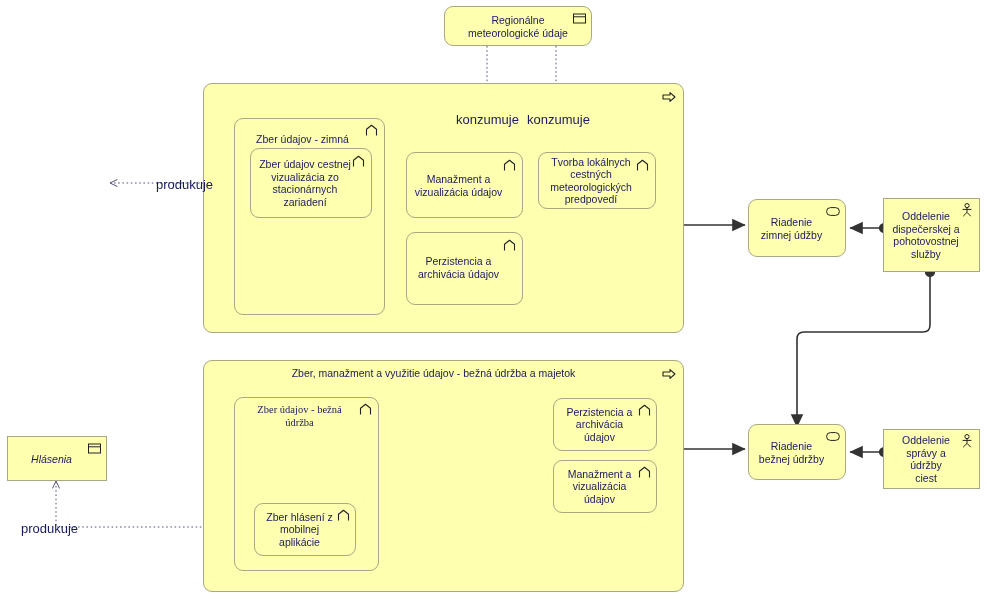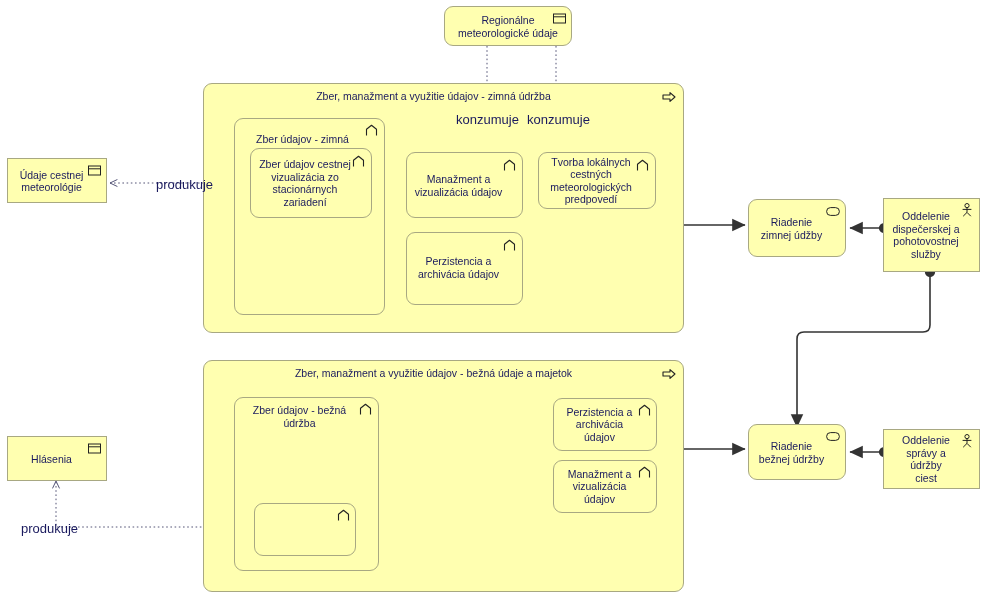--- a/index.html
+++ b/index.html
@@ -88,33 +88,32 @@
 
     <path d="M930,272 L930,325 Q930,332 923,332 L804,332 Q797,332 797,339 L797,427" fill="none" stroke="#333333" stroke-width="1.6" marker-start="url(#dotEnd)" marker-end="url(#arrowSolid)"></path>
 
     <path d="M684,449 L745,449" fill="none" stroke="#333333" stroke-width="1.6" marker-end="url(#arrowSolid)"></path>
 
     <path d="M884,452 L850,452" fill="none" stroke="#333333" stroke-width="1.6" marker-start="url(#dotEnd)" marker-end="url(#arrowSolid)"></path>
 
     <path d="M256,527 L56,527 L56,481" fill="none" stroke="#555577" stroke-width="1" stroke-dasharray="1.6,2.6" marker-end="url(#arrowOpen)"></path>
   </svg>
 
-  <div class="node rounded leaf" style="left:444px; top:6px; width:128px; height:40px;padding-left:40px;">
+  <div class="node rounded leaf" style="left:444px; top:6px; width:148px; height:40px;padding-left:40px;">
     <div class="lbl">Regionálne
 meteorologické údaje</div>
     <span class="icon">
       <svg viewBox="0 0 13 13" width="13" height="13">
         <rect x="0.5" y="2" width="12" height="9" fill="none" stroke="#222" stroke-width="1"></rect>
         <line x1="0.5" y1="4.8" x2="12.5" y2="4.8" stroke="#222" stroke-width="1"></line>
       </svg>
     </span>
   </div>
 
   <div class="node container topal" style="left:203px; top:83px; width:481px; height:250px;">
-    <div class="lbl" style="left:20px; right:40px;">Zber, manažment a využitie údajov - zimná údržba</div>
     <span class="icon" style="right:8px; top:7px;">
       <svg viewBox="0 0 14 12" width="14" height="12">
         <path d="M1,4 L8,4 L8,1.6 L13,6 L8,10.4 L8,8 L1,8 z" fill="none" stroke="#222" stroke-width="1.1" stroke-linejoin="round"></path>
       </svg>
     </span>
   </div>
 
   <div class="node rounded topal" style="left:234px; top:118px; width:151px; height:197px;">
     <div class="lbl" style="left:6px; right:20px; top:6px;margin-top:8px;">Zber údajov - zimná údržba</div>
     <span class="icon" style="right:6px; top:5px;">
@@ -161,30 +160,20 @@
   <div class="node rounded leaf" style="left:406px; top:232px; width:117px; height:73px;">
     <div class="lbl" style="left:6px; right:18px; top:22px; transform:none;">Perzistencia a
 archivácia údajov</div>
     <span class="icon" style="right:6px; top:6px;">
       <svg viewBox="0 0 13 13" width="13" height="13">
         <path d="M1.5,11.5 L1.5,5.2 L6.5,1.2 L11.5,5.2 L11.5,11.5" fill="none" stroke="#222" stroke-width="1.1" stroke-linejoin="round"></path>
       </svg>
     </span>
   </div>
 
-  <div class="node leaf" style="left:7px; top:158px; width:100px; height:45px;">
-    <div class="lbl" style="left:5px; right:16px;">Údaje cestnej
-meteorológie</div>
-    <span class="icon" style="right:5px; top:5px;">
-      <svg viewBox="0 0 13 13" width="13" height="13">
-        <rect x="0.5" y="2" width="12" height="9" fill="none" stroke="#222" stroke-width="1"></rect>
-        <line x1="0.5" y1="4.8" x2="12.5" y2="4.8" stroke="#222" stroke-width="1"></line>
-      </svg>
-    </span>
-  </div>
 
   <div class="node rounded leaf" style="left:748px; top:199px; width:98px; height:58px;">
     <div class="lbl" style="left:5px; right:16px;">Riadenie
 zimnej údžby</div>
     <span class="icon" style="right:6px; top:7px;">
       <svg viewBox="0 0 14 9" width="14" height="9">
         <rect x="0.6" y="0.6" width="12.8" height="7.8" rx="3.9" fill="none" stroke="#222" stroke-width="1"></rect>
       </svg>
     </span>
   </div>
@@ -199,39 +188,42 @@
         <circle cx="6" cy="2.6" r="2.1" fill="none" stroke="#222" stroke-width="1"></circle>
         <line x1="6" y1="4.8" x2="6" y2="9.4" stroke="#222" stroke-width="1"></line>
         <line x1="1.6" y1="6.4" x2="10.4" y2="6.4" stroke="#222" stroke-width="1"></line>
         <line x1="6" y1="9.4" x2="2.2" y2="13.2" stroke="#222" stroke-width="1"></line>
         <line x1="6" y1="9.4" x2="9.8" y2="13.2" stroke="#222" stroke-width="1"></line>
       </svg>
     </span>
   </div>
 
   <div class="node container topal" style="left:203px; top:360px; width:481px; height:232px;">
-    <div class="lbl" style="left:20px; right:40px;">Zber, manažment a využitie údajov - bežná údaje a majetok</div>
+    <div class="lbl" style="left:20px; right:40px;">Zber, manažment a využitie údajov - bežná údržba a majetok</div>
     <span class="icon" style="right:8px; top:7px;">
       <svg viewBox="0 0 14 12" width="14" height="12">
         <path d="M1,4 L8,4 L8,1.6 L13,6 L8,10.4 L8,8 L1,8 z" fill="none" stroke="#222" stroke-width="1.1" stroke-linejoin="round"></path>
       </svg>
     </span>
   </div>
 
   <div class="node rounded topal" style="left:234px; top:397px; width:145px; height:174px;">
-    <div class="lbl" style="left:6px; right:20px; top:6px;">Zber údajov - bežná
+    <div class="lbl" style="left:6px; right:20px; top:6px;font-family:Liberation Serif, serif;">Zber údajov - bežná
 údržba</div>
     <span class="icon" style="right:6px; top:5px;">
       <svg viewBox="0 0 13 13" width="13" height="13">
         <path d="M1.5,11.5 L1.5,5.2 L6.5,1.2 L11.5,5.2 L11.5,11.5" fill="none" stroke="#222" stroke-width="1.1" stroke-linejoin="round"></path>
       </svg>
     </span>
   </div>
 
   <div class="node rounded leaf" style="left:254px; top:503px; width:102px; height:53px;">
+    <div class="lbl" style="left:5px; right:16px;">Zber hlásení z
+mobilnej
+aplikácie</div>
     <span class="icon" style="right:5px; top:5px;">
       <svg viewBox="0 0 13 13" width="13" height="13">
         <path d="M1.5,11.5 L1.5,5.2 L6.5,1.2 L11.5,5.2 L11.5,11.5" fill="none" stroke="#222" stroke-width="1.1" stroke-linejoin="round"></path>
       </svg>
     </span>
   </div>
 
   <div class="node rounded leaf" style="left:553px; top:398px; width:104px; height:53px;">
     <div class="lbl" style="left:5px; right:16px;">Perzistencia a
 archivácia
@@ -248,21 +240,21 @@
 vizualizácia
 údajov</div>
     <span class="icon" style="right:5px; top:5px;">
       <svg viewBox="0 0 13 13" width="13" height="13">
         <path d="M1.5,11.5 L1.5,5.2 L6.5,1.2 L11.5,5.2 L11.5,11.5" fill="none" stroke="#222" stroke-width="1.1" stroke-linejoin="round"></path>
       </svg>
     </span>
   </div>
 
   <div class="node leaf" style="left:7px; top:436px; width:100px; height:45px;">
-    <div class="lbl" style="left:5px; right:16px;">Hlásenia</div>
+    <div class="lbl" style="left:5px; right:16px;font-style:italic;">Hlásenia</div>
     <span class="icon" style="right:5px; top:5px;">
       <svg viewBox="0 0 13 13" width="13" height="13">
         <rect x="0.5" y="2" width="12" height="9" fill="none" stroke="#222" stroke-width="1"></rect>
         <line x1="0.5" y1="4.8" x2="12.5" y2="4.8" stroke="#222" stroke-width="1"></line>
       </svg>
     </span>
   </div>
 
   <div class="node rounded leaf" style="left:748px; top:424px; width:98px; height:56px;">
     <div class="lbl" style="left:5px; right:16px;">Riadenie

